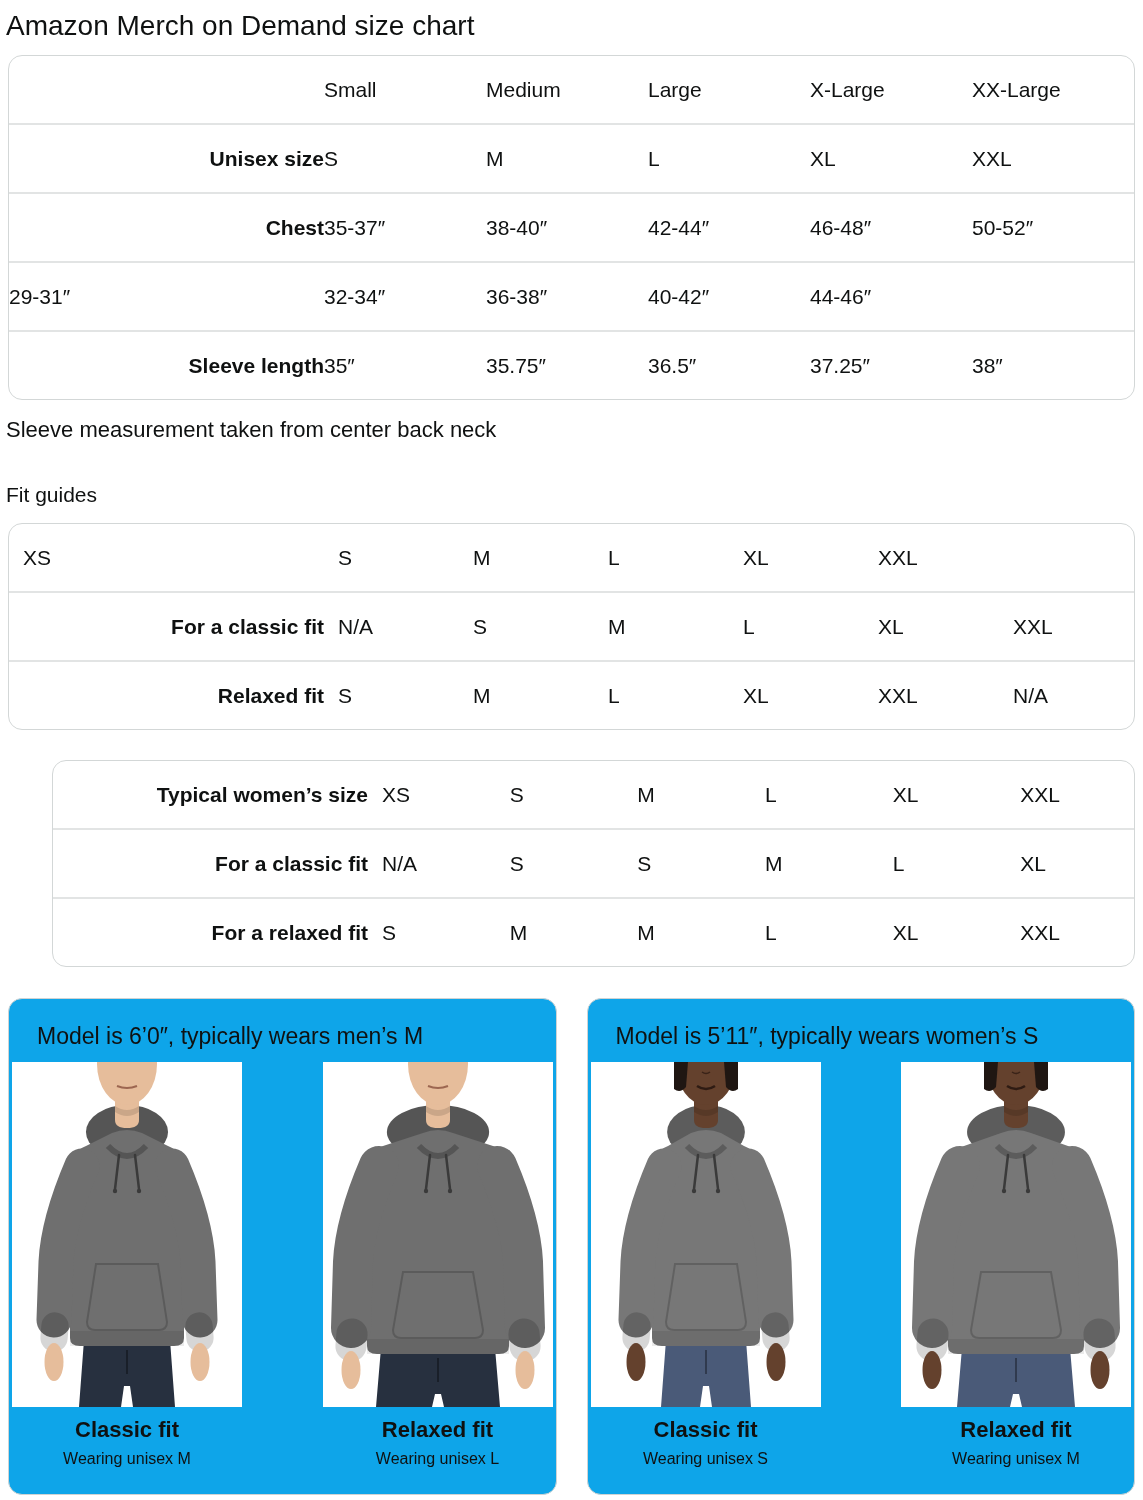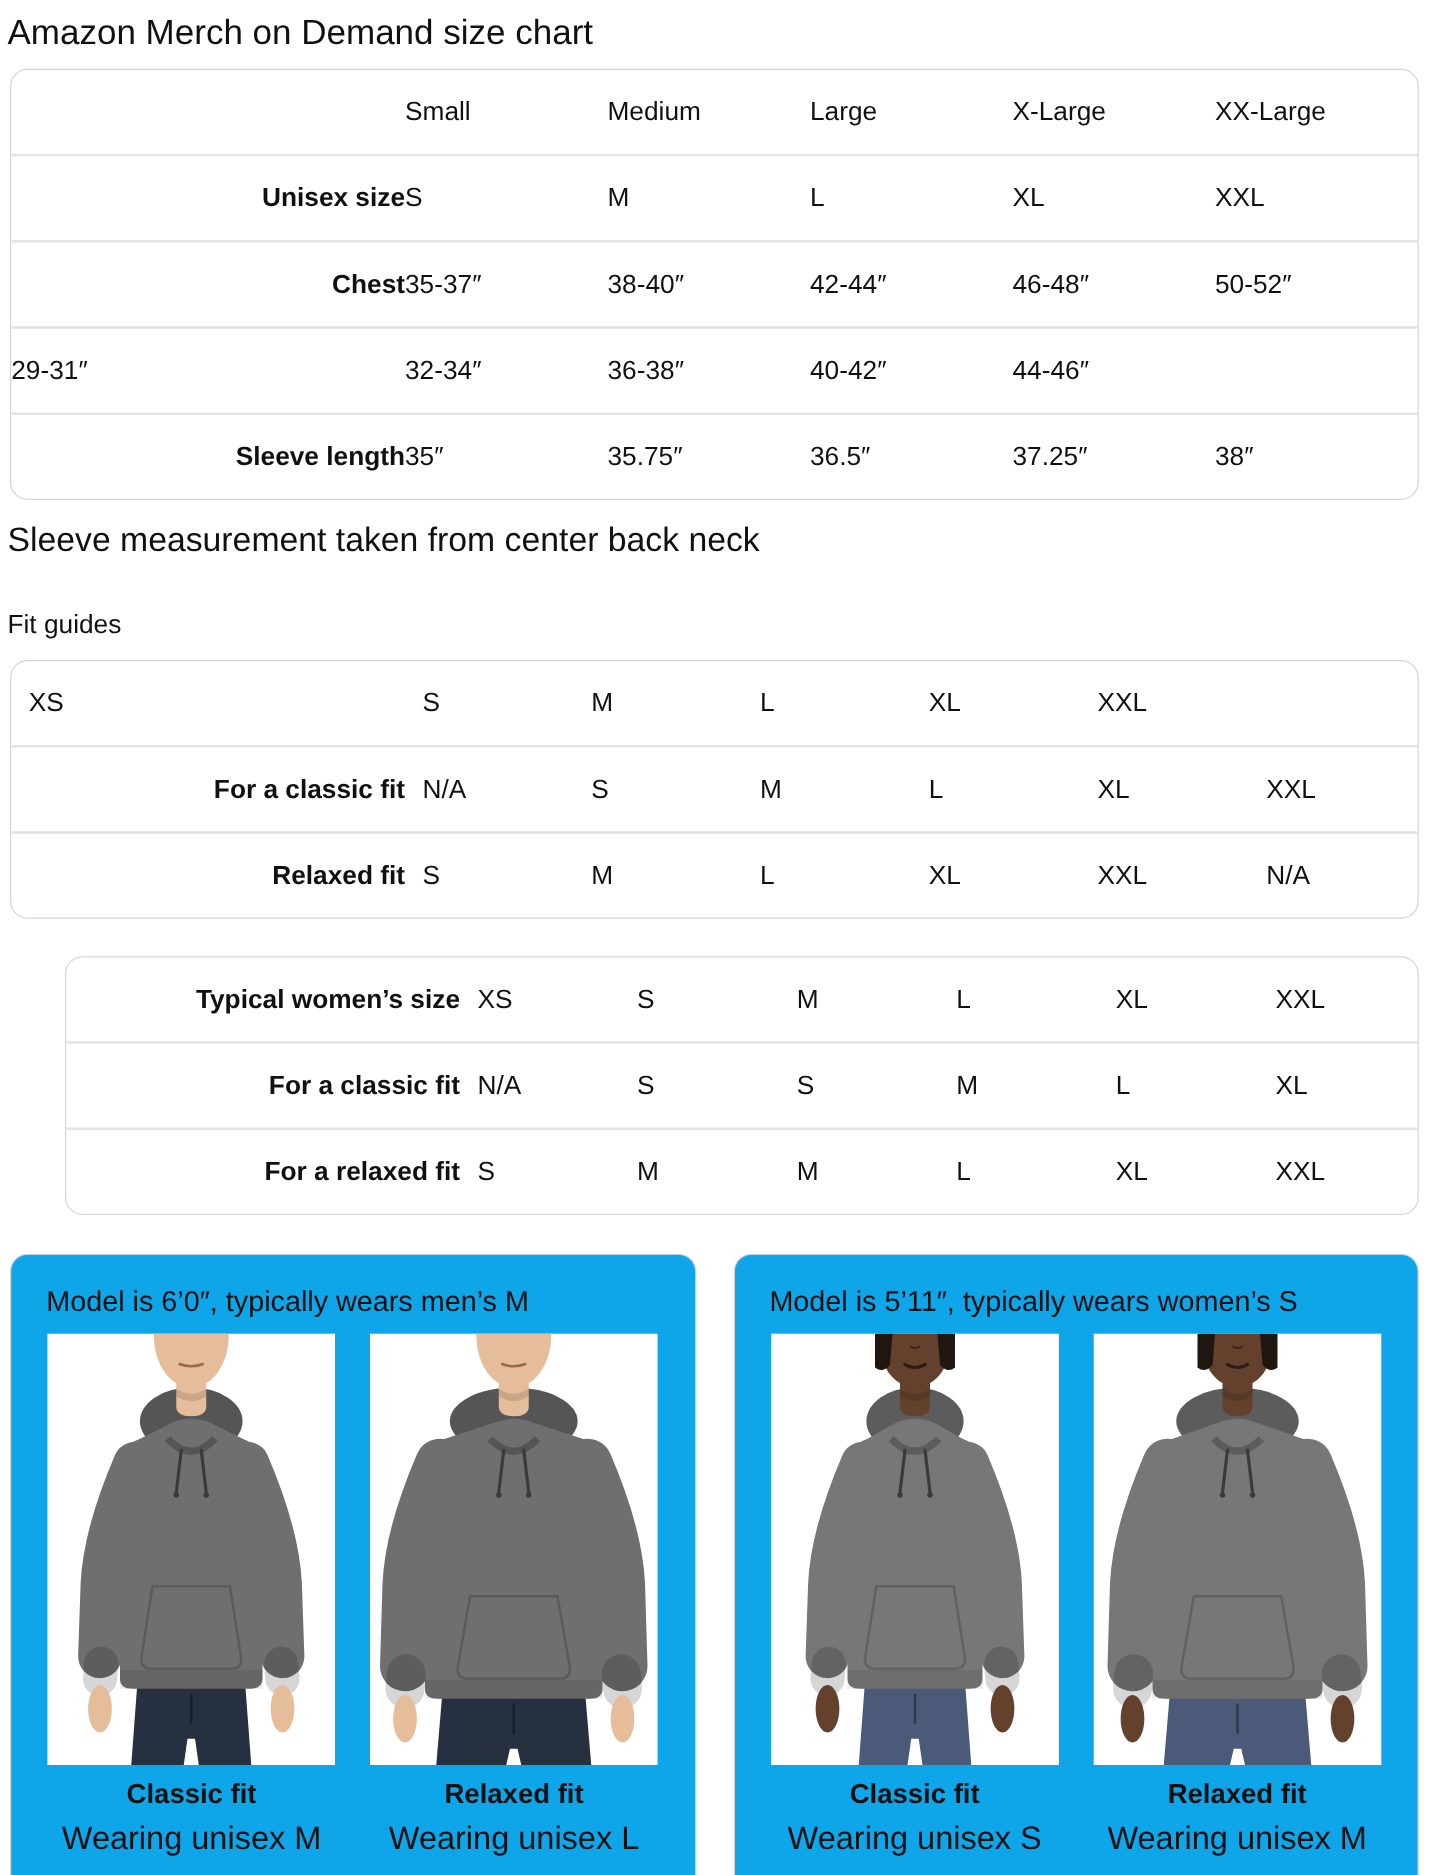--- a/index.html
+++ b/index.html
@@ -14,34 +14,34 @@
     margin-top:13px;border:1px solid #d3d7d7;border-radius:14px;
     overflow:hidden;background:#fff;
   }
   .trow{display:grid;min-height:67px;align-items:center;}
   .trow + .trow{border-top:2px solid #e2e4e4;}
   .size-grid{grid-template-columns:315px repeat(5,1fr);}
   .fit-grid{grid-template-columns:315px repeat(6,1fr);}
   .cell{font-size:21px;color:#0f1111;}
   .cell.label{font-weight:700;padding-left:25px;text-align:right;}
   .fit-grid .cell.val{padding-left:14px;}
-  .footnote{font-size:27px;margin:17px 0 12px -2px;}
+  .footnote{font-size:22px;margin:17px 0 12px -2px;}
   .fit-heading{font-size:21px;font-weight:400;margin:40px 0 0 -2px;}
   .gap-mid{margin-top:30px;margin-left:44px;}
   .cards-row{display:flex;gap:30px;margin-top:31px;}
   .model-card{
     flex:1;border:1px solid #cfd3d3;border-radius:14px;background:#0ea5e9;
     padding:24px 0 26px;
   }
   .card-title{font-size:23px;padding-left:28px;}
-  .figures{display:flex;justify-content:center;gap:22px;margin-top:12px;}
+  .figures{display:flex;justify-content:space-between;gap:22px;margin-top:12px;}
   .figure{width:236px;text-align:center;}
   .photo{width:230px;height:345px;margin:0 auto;background:#fff;}
   .fit-label{font-size:22px;font-weight:700;margin-top:10px;}
-  .wearing{font-size:26px;margin-top:7px;}
+  .wearing{font-size:16px;margin-top:7px;}
 </style>
 </head>
 <body>
 
 <div class="page">
 
   <div class="page-title">Amazon Merch on Demand size chart</div>
 
   <div class="table-card">
     <div class="trow size-grid">

